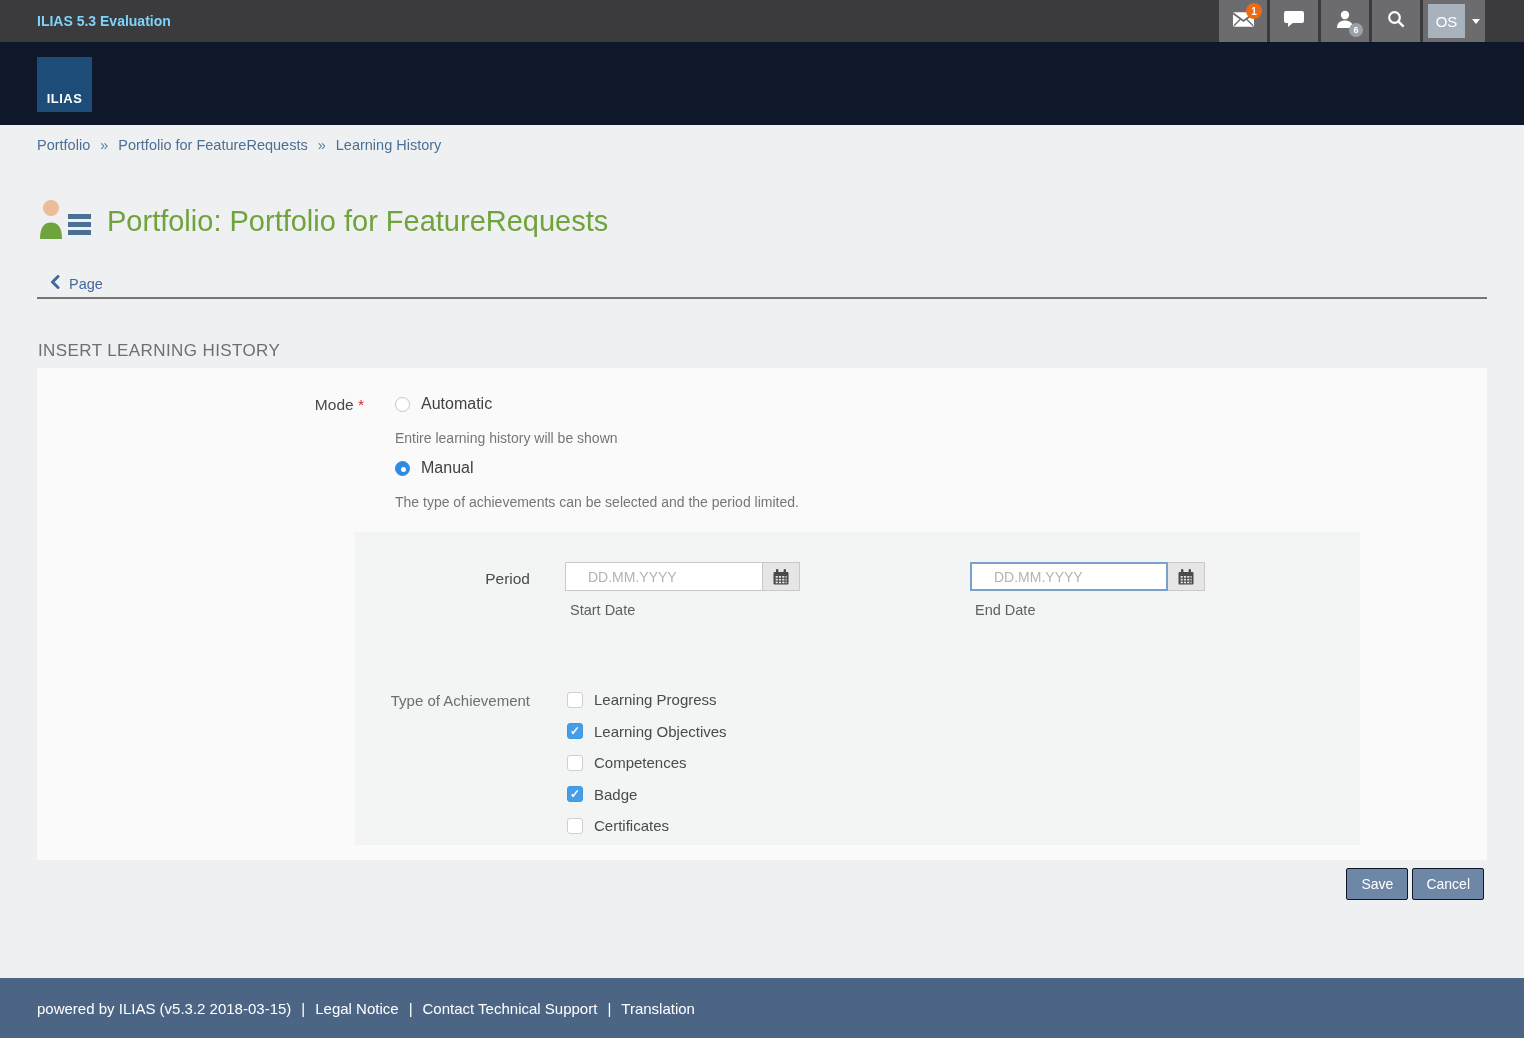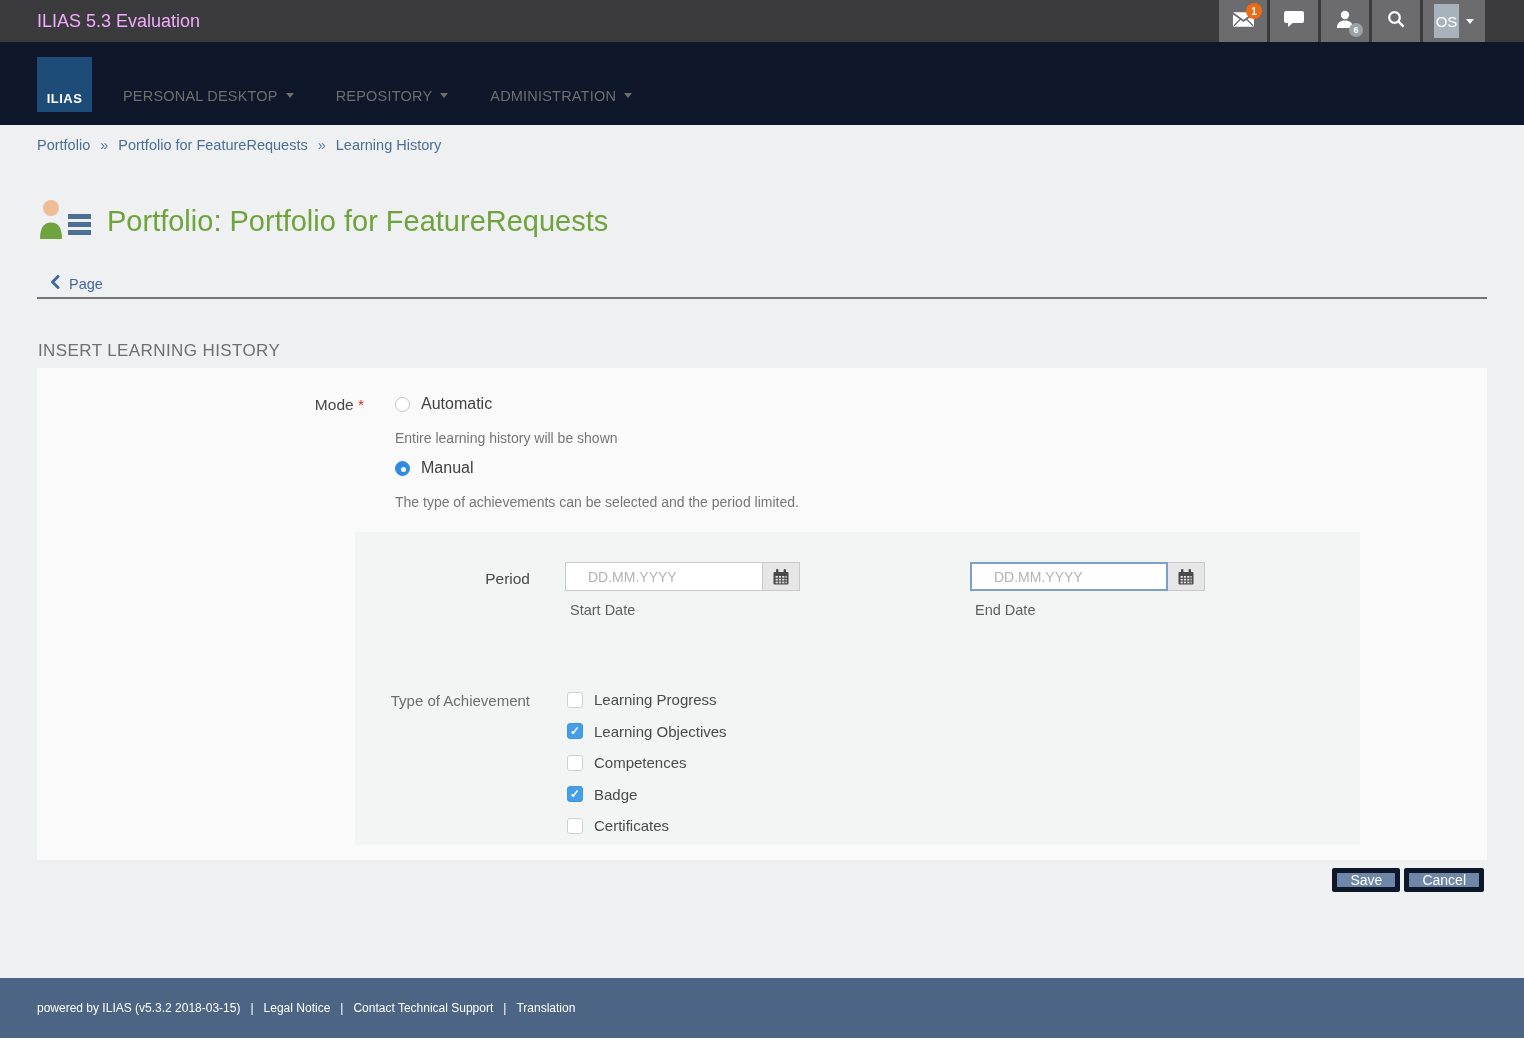--- a/index.html
+++ b/index.html
@@ -3,28 +3,28 @@
 <meta charset="utf-8">
 <style>
   * { margin:0; padding:0; box-sizing:border-box; }
   html,body { width:1524px; height:1042px; }
   body {
     position:relative; background:#ffffff; overflow:hidden;
     font-family:"Liberation Sans", sans-serif; color:#444;
   }
   
   .topbar { position:absolute; left:0; top:0; width:1524px; height:42px; background:#3b3b3d; }
-  .topbar-title { position:absolute; left:37px; top:0; line-height:42px; color:#f0abfc; font-size:18px; font-weight:normal; }
+  .topbar-title { position:absolute; left:37px; top:0; line-height:42px; color:#7dd3fc; font-size:14px; font-weight:bold; }
   .topbar-icons { position:absolute; right:39px; top:0; height:42px; display:flex; gap:3px; }
   .tb-btn { position:relative; width:48px; height:42px; background:#6c6c6e; display:flex; align-items:center; justify-content:center; cursor:pointer; }
   .tb-btn.avatar-btn { width:62px; gap:7px; }
   .badge { position:absolute; border-radius:50%; color:#fff; display:flex; align-items:center; justify-content:center; font-weight:bold; }
   .badge-mail { top:3px; right:5px; width:16px; height:16px; background:#ef6a15; font-size:10px; }
   .badge-count { bottom:5px; right:6px; width:14px; height:14px; background:#9aa1a8; font-size:9px; }
-  .avatar-box { width:25px; height:34px; background:#a8b2bc; color:#fff; font-size:15px; display:flex; align-items:center; justify-content:center; }
+  .avatar-box { width:37px; height:34px; background:#a8b2bc; color:#fff; font-size:15px; display:flex; align-items:center; justify-content:center; }
   .caret-down-w { width:0; height:0; border-left:4px solid transparent; border-right:4px solid transparent; border-top:5px solid #fff; }
   
   .navbar { position:absolute; left:0; top:42px; width:1524px; height:83px; background:#0f172a; }
   .logo { position:absolute; left:37px; top:15px; width:55px; height:55px; background:#1e4c78; color:#fff;
           display:flex; align-items:flex-end; justify-content:center; padding-bottom:6px;
           font-size:13px; font-weight:bold; letter-spacing:0.5px; cursor:pointer; }
   .nav-menu { position:absolute; left:123px; top:0; height:83px; display:flex; align-items:center; gap:42px; padding-top:24px; }
   .nav-item { color:#6e6e6e; font-size:14.5px; letter-spacing:0.2px; display:flex; align-items:center; gap:8px; cursor:pointer; }
   .caret-down-g { width:0; height:0; border-left:4px solid transparent; border-right:4px solid transparent; border-top:5px solid #6e6e6e; }
   
@@ -62,27 +62,27 @@
                   font-size:13.5px; color:#8b8b8b; display:flex; align-items:center; padding-left:5px; }
   .check-list { position:absolute; left:212px; top:152px; }
   .check-row { display:flex; align-items:center; gap:11px; height:31.5px; cursor:pointer; }
   .checkbox { width:16px; height:16px; border-radius:3px; background:#fff; border:1px solid #cfcfcf;
               display:flex; align-items:center; justify-content:center; }
   .checkbox.on { background:#469ee8; border-color:#3f97e0; }
   .checkbox.on::after { content:"\2713"; color:#fff; font-size:12px; font-weight:bold; }
   .check-label { font-size:15px; color:#4b4b4b; }
   
   .btn-row { position:absolute; right:40px; top:743px; display:flex; gap:4px; }
-  .btn { min-width:62px; height:24px; background:#6e87a7; border:5px solid #0f172a; border-radius:2px;
+  .btn { min-width:62px; height:32px; background:#6e87a7; border:1px solid #0f172a; border-radius:2px;
          color:#fff; font-size:14px; font-family:"Liberation Sans", sans-serif;
          display:flex; align-items:center; justify-content:center; padding:0 13px; cursor:pointer; }
   
   .footer { position:absolute; left:0; top:978px; width:1524px; height:60px; background:#4d6585; }
   .footer-inner { position:absolute; left:37px; top:0; height:60px; display:flex; align-items:center; gap:10px;
-                  color:#fff; font-size:12px; }
+                  color:#fff; font-size:15px; }
   .footer a, .footer-link { color:#fff; cursor:pointer; text-decoration:none; }
 </style>
 </head>
 <body>
 
 <div class="topbar">
   <div class="topbar-title">ILIAS 5.3 Evaluation</div>
   <div class="topbar-icons">
     <div class="tb-btn">
       <span>
@@ -121,34 +121,20 @@
     </div>
     <div class="tb-btn avatar-btn">
       <span class="avatar-box">OS</span>
       <span class="caret-down-w"></span>
     </div>
   </div>
 </div>
 
 <div class="navbar">
   <div class="logo">ILIAS</div>
-  <div class="nav-menu">
-    <div class="nav-item">
-      <span>PERSONAL DESKTOP</span>
-      <span class="caret-down-g"></span>
-    </div>
-    <div class="nav-item">
-      <span>REPOSITORY</span>
-      <span class="caret-down-g"></span>
-    </div>
-    <div class="nav-item">
-      <span>ADMINISTRATION</span>
-      <span class="caret-down-g"></span>
-    </div>
-  </div>
 </div>
 
 <div class="content">
 
   <div class="breadcrumb">
     <span class="crumb">Portfolio</span>
     <span class="crumb-sep">»</span>
     <span class="crumb">Portfolio for FeatureRequests</span>
     <span class="crumb-sep">»</span>
     <span class="crumb">Learning History</span>

